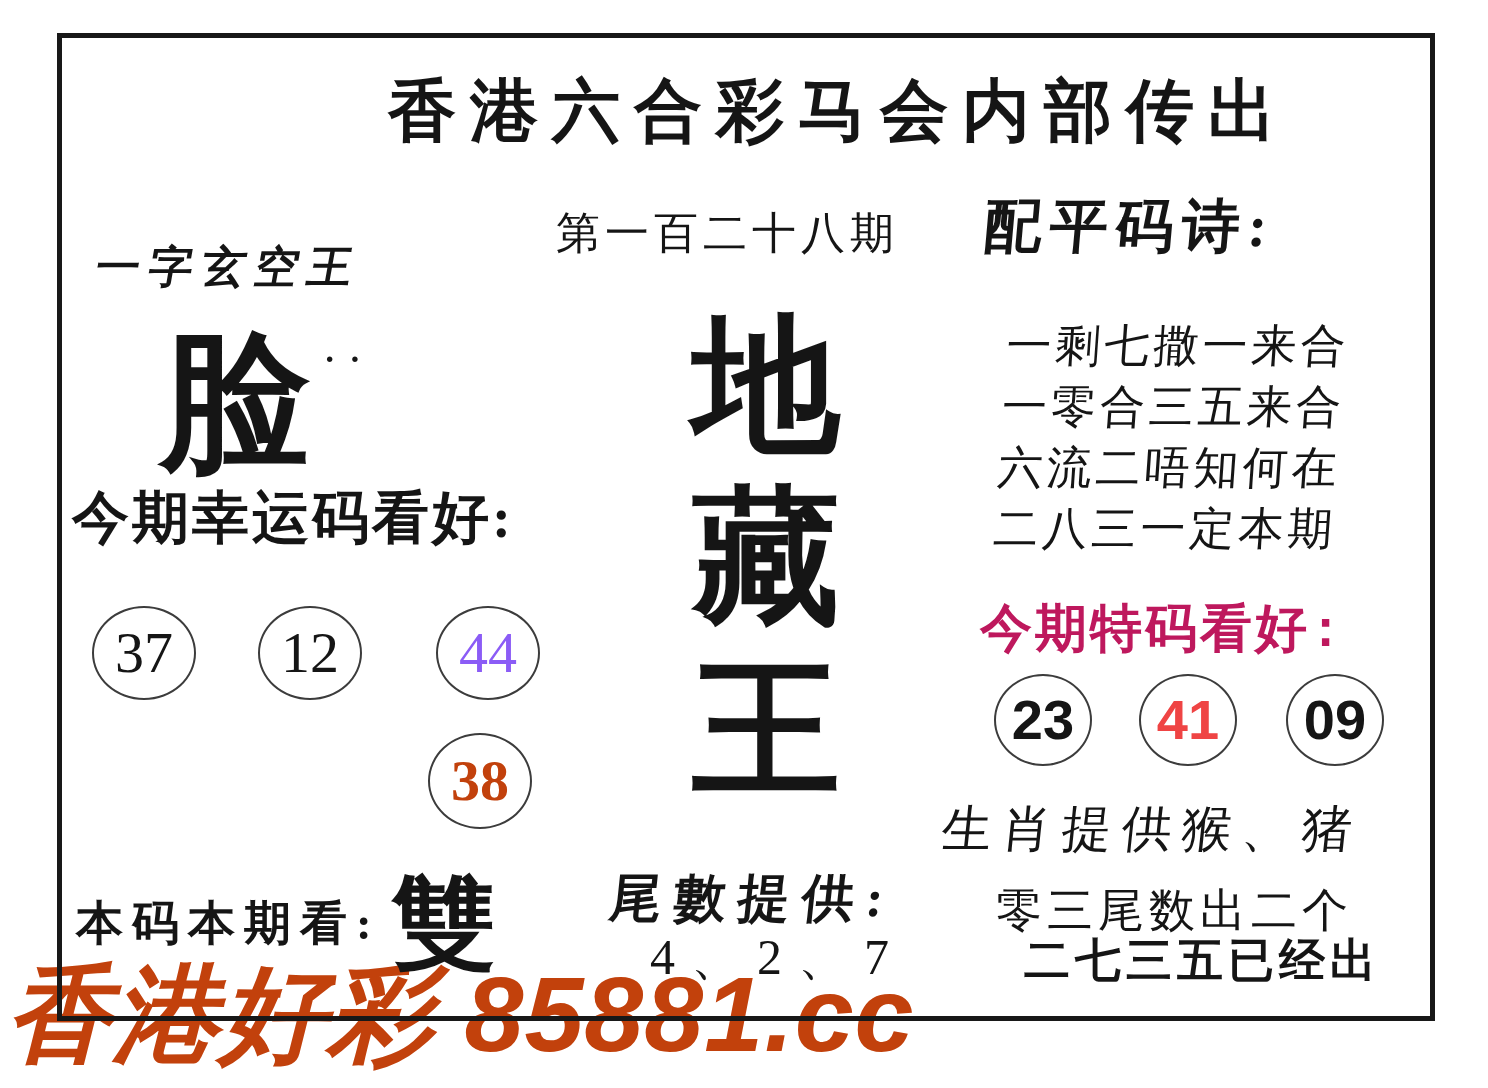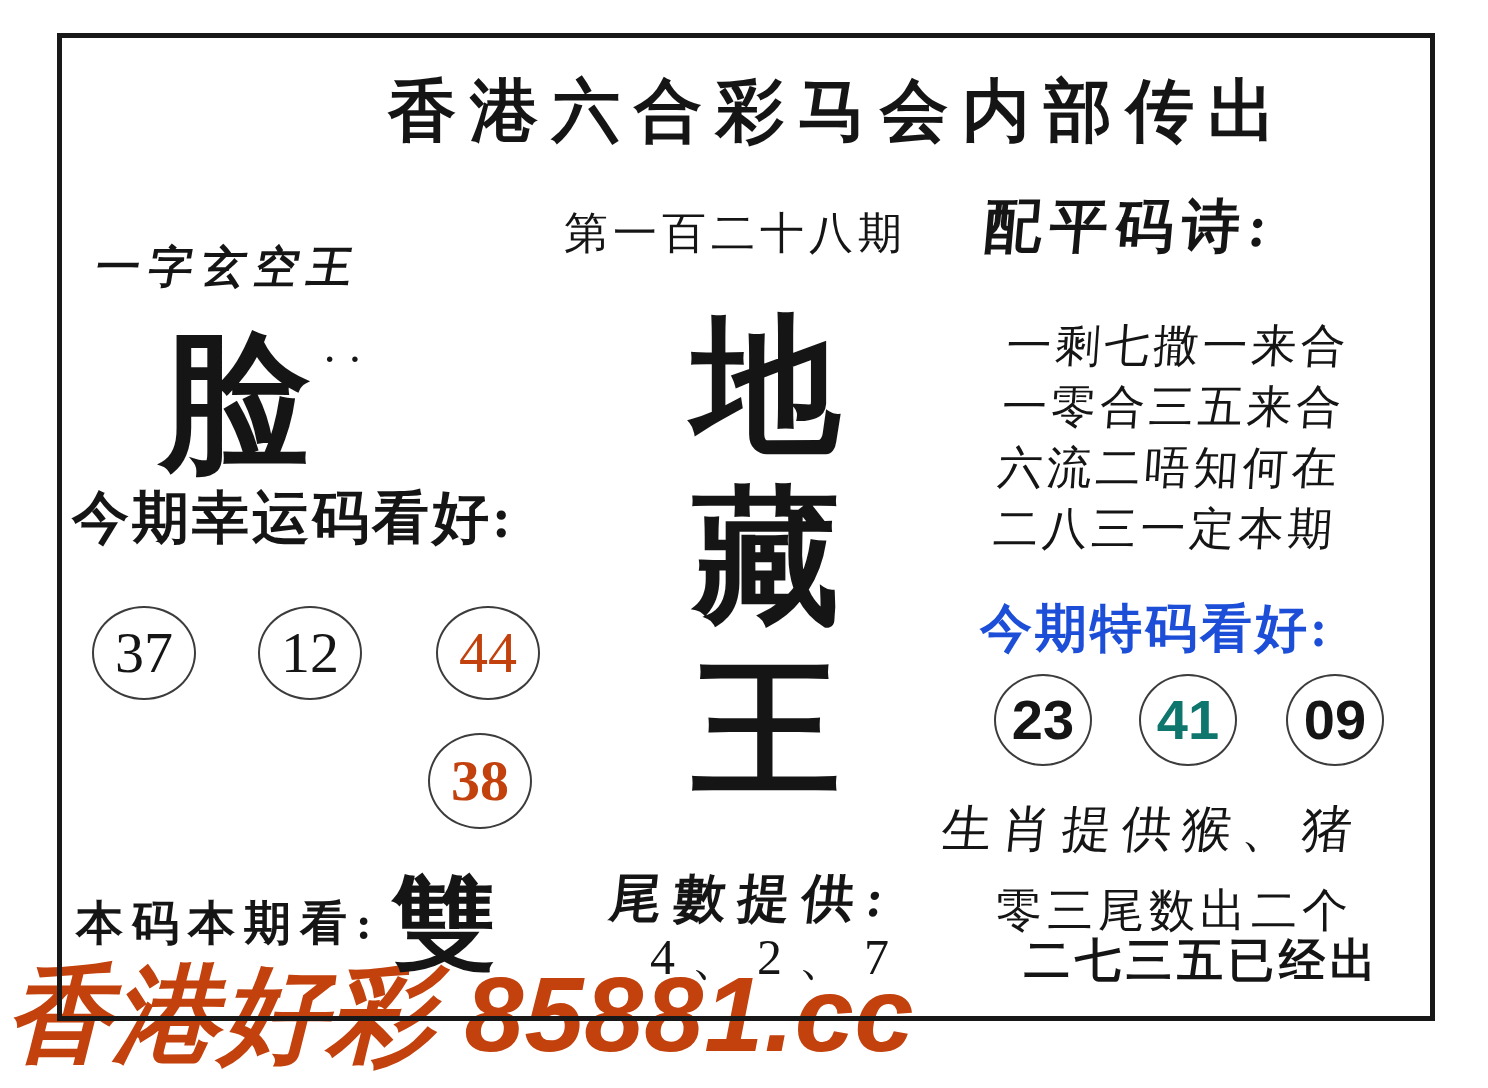--- a/index.html
+++ b/index.html
@@ -6,21 +6,21 @@
   .sheet{
     position:relative;width:1488px;height:1088px;background:#ffffff;
     font-family:"Liberation Serif","DejaVu Serif",serif;color:#151515;overflow:hidden;border-radius:26px;
   }
   .ink{position:absolute;z-index:3;white-space:nowrap;}
   .frame{
     position:absolute;left:57px;top:33px;width:1368px;height:978px;
     border:5px solid #181818;z-index:2;
   }
   .title{left:388px;top:66px;font-size:68px;font-weight:bold;letter-spacing:14px;}
-  .issue{left:556px;top:204px;font-size:44px;letter-spacing:5px;margin-left:8px;}
+  .issue{left:556px;top:204px;font-size:44px;letter-spacing:5px;}
   .poem-title{left:984px;top:188px;font-size:58px;font-weight:bold;letter-spacing:8px;transform:skewX(-5deg);}
   .left-header{left:96px;top:238px;font-size:44px;font-weight:bold;letter-spacing:9px;transform:skewX(-10deg);}
   .big-char{left:160px;top:328px;font-size:150px;font-weight:bold;line-height:1;}
   .big-char-dots{left:324px;top:340px;font-size:34px;font-weight:bold;letter-spacing:14px;}
   .lucky-title{left:72px;top:480px;font-size:57px;font-weight:bold;letter-spacing:3px;}
   .num-circle{
     position:absolute;z-index:3;display:flex;align-items:center;justify-content:center;
     border:2px solid #3c3c3c;border-radius:50%;
     font-size:58px;line-height:1;background:transparent;
   }
@@ -59,40 +59,40 @@
   <div class="ink poem-title" style="color: rgb(21, 21, 21);">配平码诗:</div>
 
   <div class="ink left-header" style="color: rgb(21, 21, 21);">一字玄空王</div>
   <div class="ink big-char" style="color: rgb(21, 21, 21);">脸</div>
   <div class="ink big-char-dots" style="color: rgb(21, 21, 21);">··</div>
 
   <div class="ink lucky-title" style="color: rgb(21, 21, 21);">今期幸运码看好:</div>
 
   <span class="num-circle lucky-r1" style="left: 92px; color: rgb(21, 21, 21);">37</span>
   <span class="num-circle lucky-r1" style="left: 258px; color: rgb(21, 21, 21);">12</span>
-  <span class="num-circle lucky-r1" style="left: 436px; color: #c2410c; text-align: center;">44</span>
+  <span class="num-circle lucky-r1" style="left: 436px; color: #8b5cf6; text-align: center;">44</span>
   <span class="num-circle lucky-r2" style="left: 428px; color: #c2410c;">38</span>
 
   <div class="ink main-col" style="color: rgb(21, 21, 21);">
     <div>地</div>
     <div>藏</div>
     <div>王</div>
   </div>
 
   <div class="ink poem" style="color: rgb(21, 21, 21);">
     <div>一剩七撒一来合</div>
     <div>一零合三五来合</div>
     <div>六流二唔知何在</div>
     <div>二八三一定本期</div>
   </div>
 
-  <div class="ink special-title" style="color: #1d4ed8;">今期特码看好:</div>
+  <div class="ink special-title" style="color: #be185d; font-family: Liberation Mono, monospace;">今期特码看好:</div>
 
   <span class="num-circle sp-circle" style="left: 994px; color: rgb(21, 21, 21);">23</span>
-  <span class="num-circle sp-circle" style="left: 1139px; color: #0f766e;">41</span>
+  <span class="num-circle sp-circle" style="left: 1139px; color: #ef4444;">41</span>
   <span class="num-circle sp-circle" style="left: 1286px; color: rgb(21, 21, 21);">09</span>
 
   <div class="ink zodiac" style="color: rgb(21, 21, 21);">生肖提供猴、猪</div>
 
   <div class="ink bottom-label" style="color: rgb(21, 21, 21);">本码本期看:</div>
   <div class="ink bottom-value" style="color: rgb(21, 21, 21);">雙</div>
 
   <div class="ink tail-title" style="color: rgb(21, 21, 21);">尾數提供:</div>
   <div class="ink tail-nums" style="color: rgb(21, 21, 21);">4、2、7</div>
 

